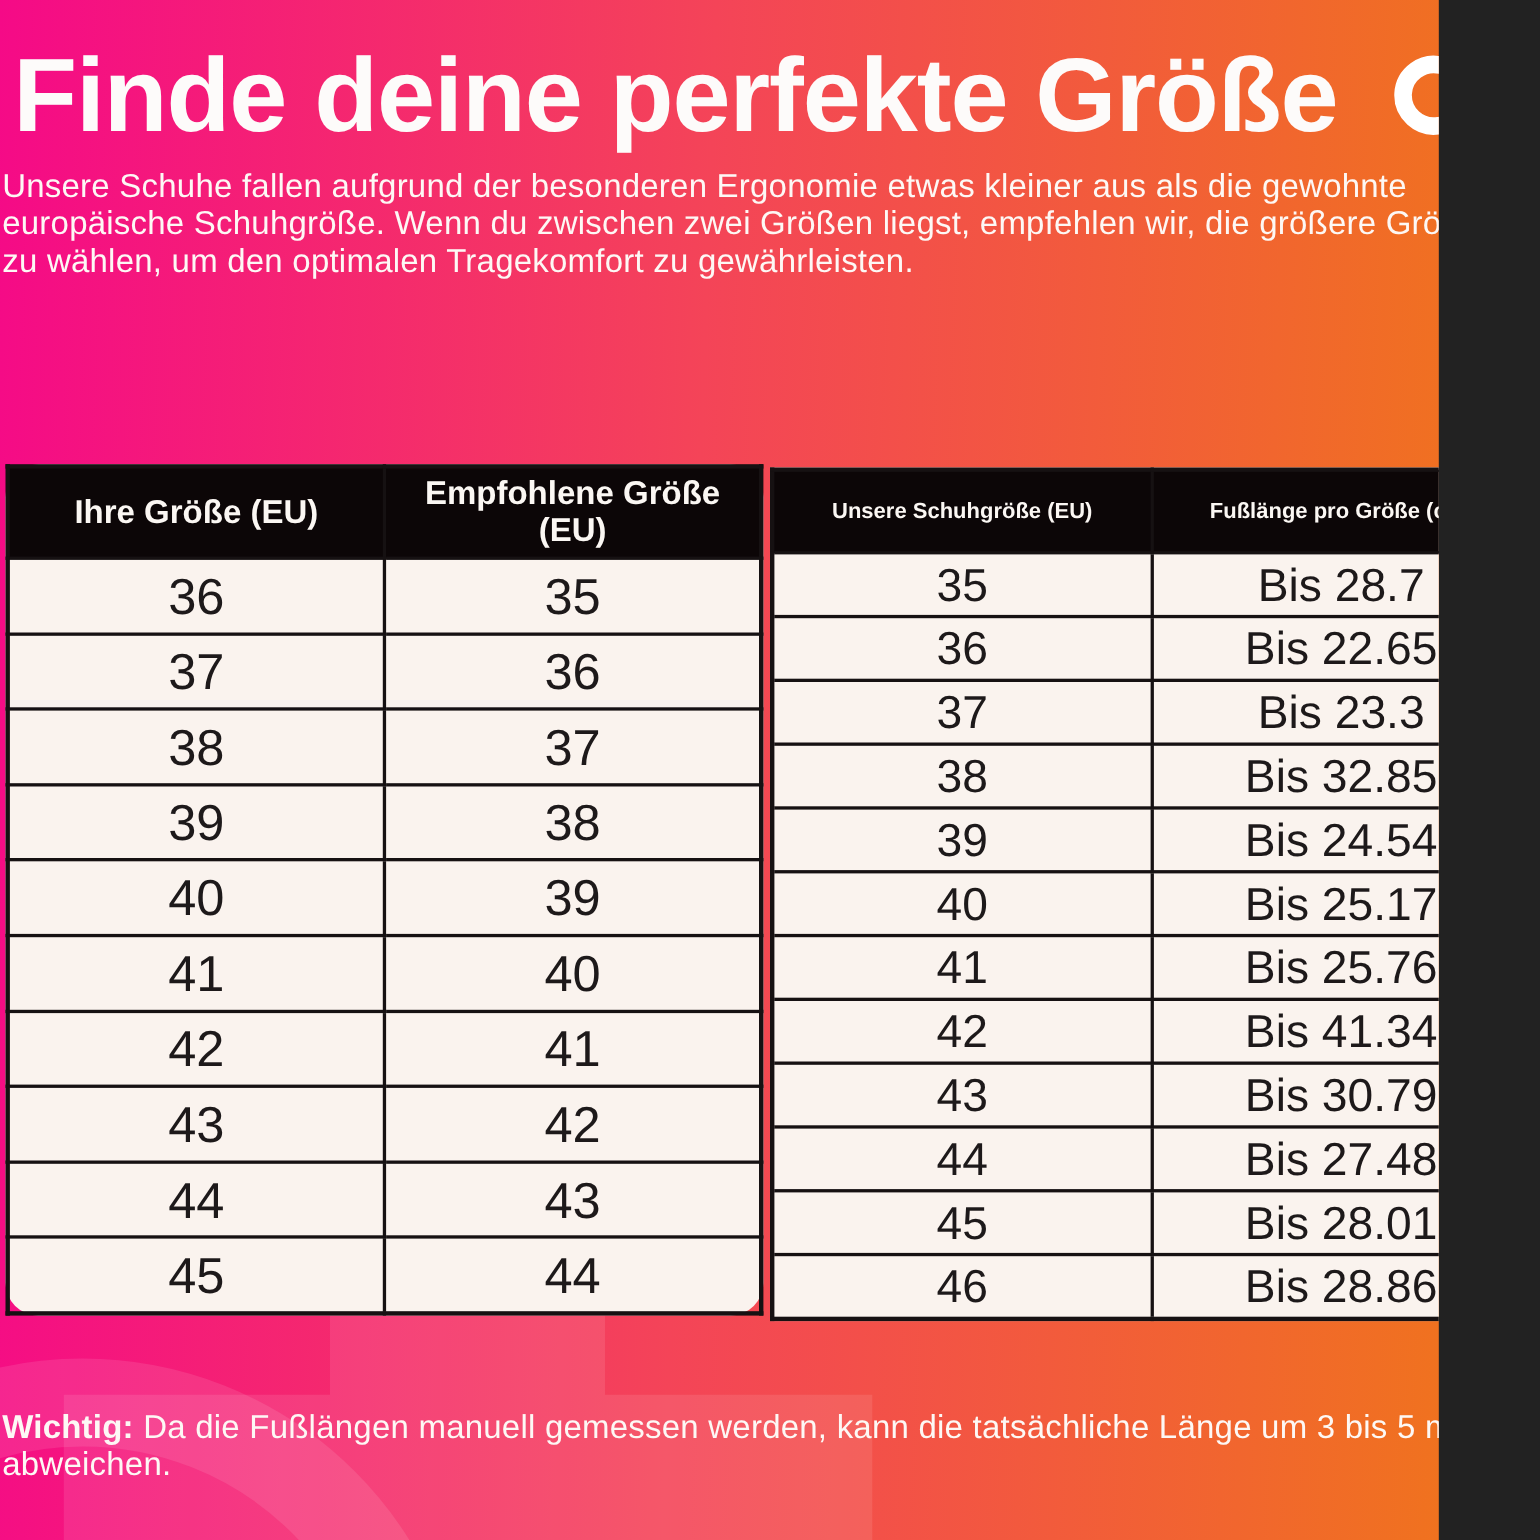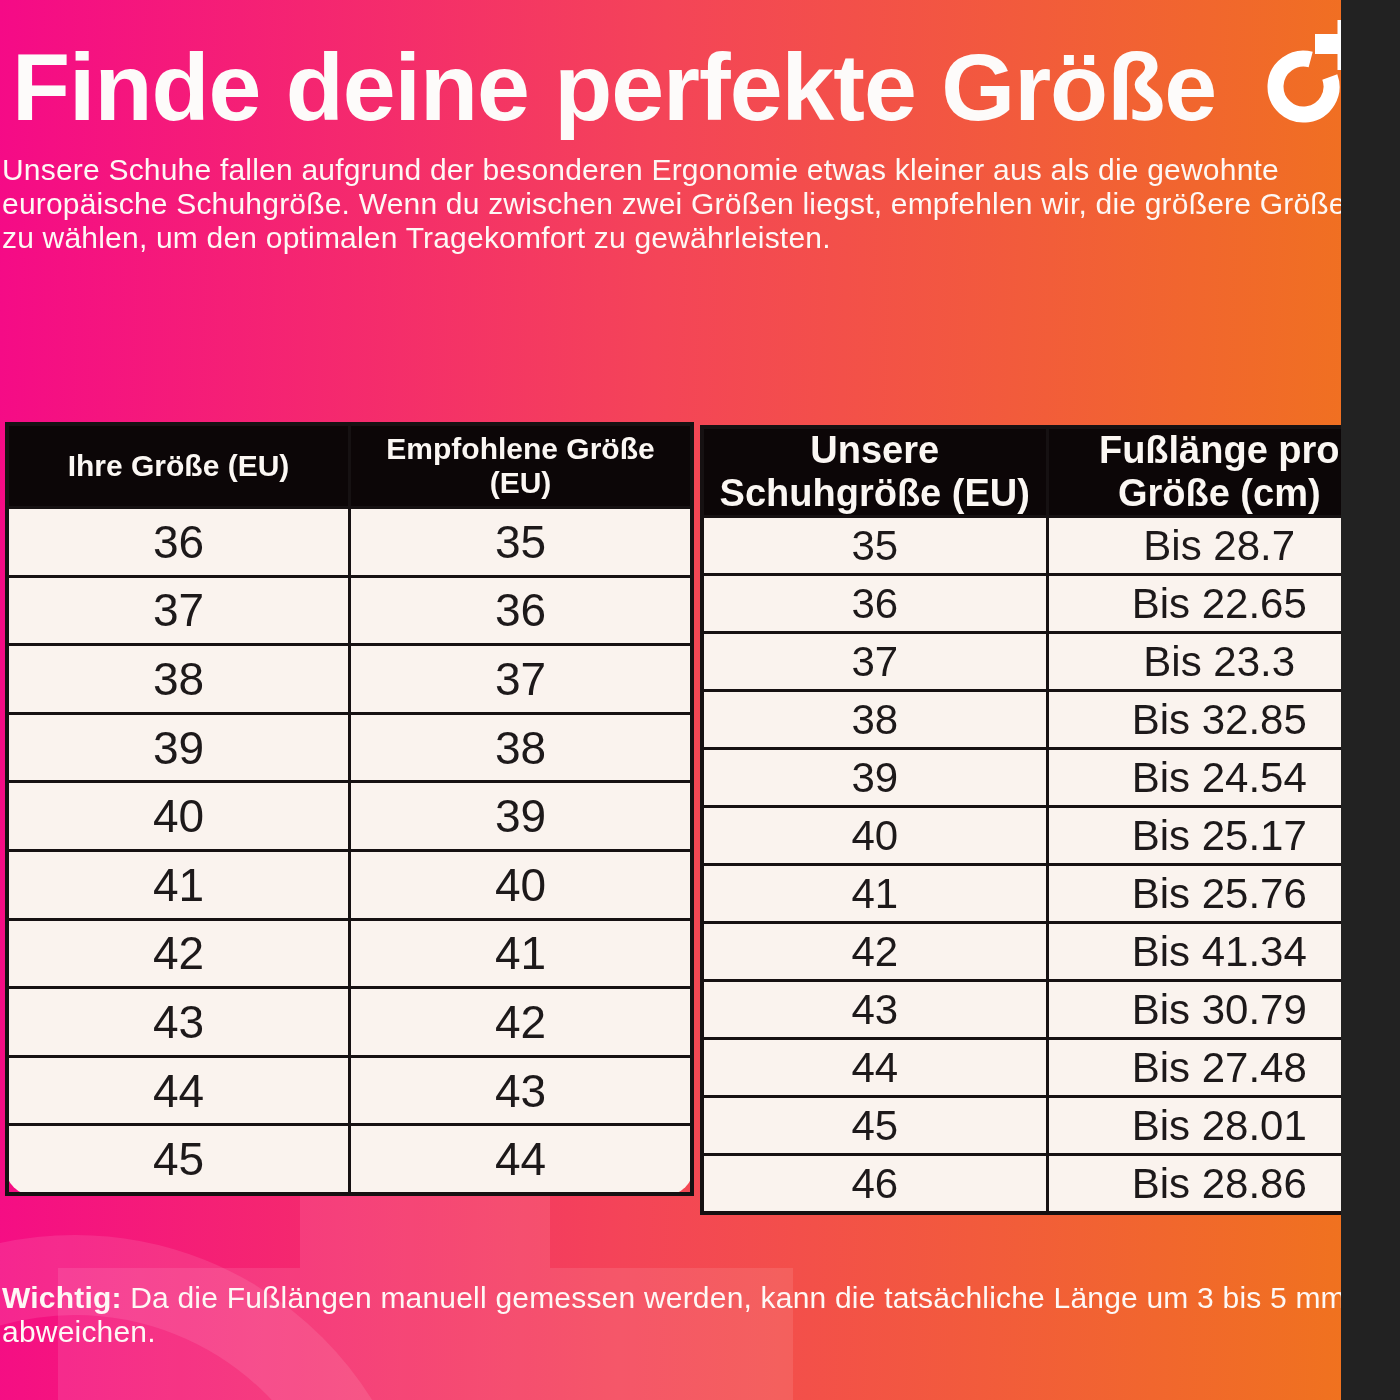--- a/index.html
+++ b/index.html
@@ -3,21 +3,20 @@
 <meta charset="utf-8">
 <style>
   html,body{margin:0;padding:0;background:#222;}
   .canvas{
     position:relative;
     width:1308px;height:1400px;
     overflow:hidden;
     font-family:"Liberation Sans", sans-serif;
     background:linear-gradient(92deg,#f50a87 0%,#f44458 48%,#f0721f 100%);
     color:#fff;
-    padding-left:33px;
   }
   .watermark{position:absolute;left:0;top:0;width:1400px;height:1400px;pointer-events:none;}
   .page-title{
     position:absolute;left:12px;top:28px;margin:0;
     width:1240px;
     font-size:95px;line-height:1.26;font-weight:800;letter-spacing:-1px;
     color:#fdfbfa;white-space:nowrap;
   }
   .brand-logo{position:absolute;left:1262px;top:20px;}
   .para{
@@ -35,21 +34,21 @@
   }
   table, th, td{border:3px solid #161112;}
   table{border-width:4px;}
   .tbl-left{left:5px;top:422px;width:689px;border-radius:30px;}
   .tbl-right{left:700px;top:425px;width:694px;}
   th{
     background:#0c0607;color:#fbf7f3;font-weight:700;
     text-align:center;vertical-align:middle;padding:0 6px;
   }
   .tbl-left th{height:80px;font-size:30px;}
-  .tbl-right th{height:72px;font-size:38px;}
+  .tbl-right th{height:72px;font-size:20px;}
   td{
     color:#1d191a;text-align:center;vertical-align:middle;
     font-weight:500;padding:0;
   }
   .tbl-left td{height:65.6px;font-size:46px;}
   .tbl-right td{height:55px;font-size:42px;}
 </style>
 </head>
 <body>
 

